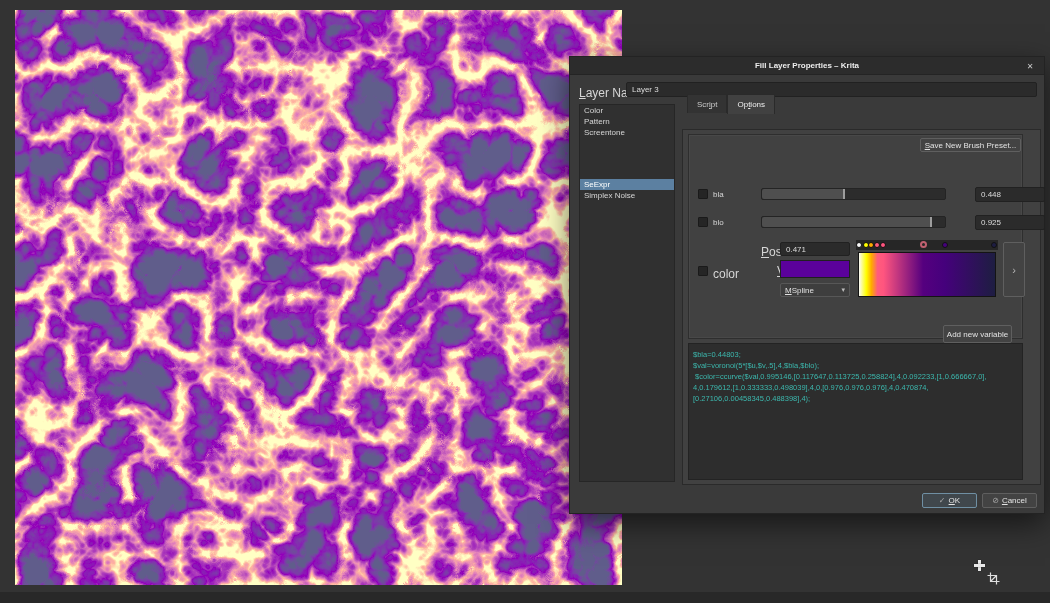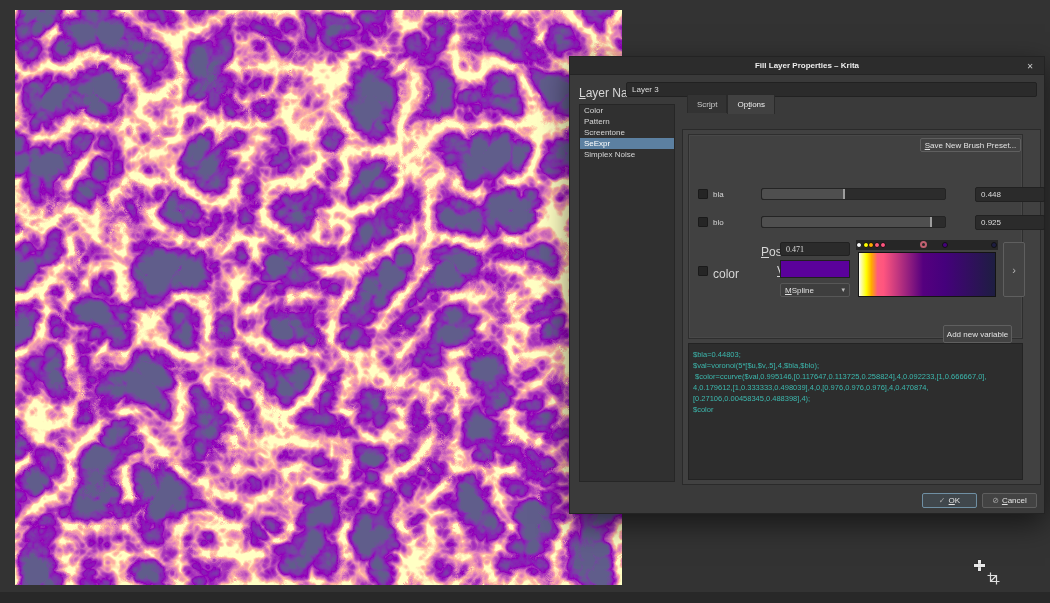--- a/index.html
+++ b/index.html
@@ -36,21 +36,21 @@
     padding:0 0 0 5px; outline:none;
   }
   #layer-name-label { position:absolute; left:9px; top:29px; }
   #layer-name-input { position:absolute; left:56px; top:25px; width:411px; height:15px; }
 
   #generator-list {
     position:absolute; left:9px; top:47px; width:96px; height:378px;
     background:#303030; border:1px solid #262626; overflow:hidden;
   }
   .list-item { height:11px; line-height:11px; padding-left:4px; font-size:8px; color:#d6d6d6; cursor:default; }
-  .list-item.selected { color:#ffffff; }
+  .list-item.selected { color:#ffffff;margin-top:41px; }
 
   
   #tab-bar { position:absolute; left:117px; top:37px; height:19px; display:flex; }
   .tab {
     height:19px; padding:0 9px; line-height:19px; font-size:8px;
     background:#333333; border:1px solid #2a2a2a; border-bottom:none;
     color:#c9c9c9; cursor:pointer;
   }
   .tab.active { background:#414141; color:#ececec; height:20px; }
   #tab-pane {
@@ -79,21 +79,21 @@
     background:#2c2c2c; border:1px solid #242424; border-radius:2px; cursor:pointer; }
   .slider-fill { position:absolute; left:0; top:0; height:100%; background:#4f4f4f; border-radius:2px 0 0 2px; }
   .slider-handle { position:absolute; top:0; width:2px; height:100%; background:#9d9d9d; }
   .var-value { position:absolute; left:262px; top:0; width:70px; height:15px;margin-left:24px; }
 
   
   #color-block { position:absolute; left:0; top:103px; width:359px; height:62px; }
   #color-checkbox { top:28px; }
   #color-name { position:absolute; left:24px; top:29px; }
   #pos-label { position:absolute; left:72px; top:7px; }
-  #pos-input { position:absolute; left:91px; top:4px; width:70px; height:14px;font-family:Liberation Serif, serif; }
+  #pos-input { position:absolute; left:91px; top:4px; width:70px; height:14px; }
   #val-label { position:absolute; left:88px; top:26px; }
   #color-swatch { position:absolute; left:91px; top:22px; width:70px; height:18px; border:1px solid #202020; cursor:pointer; }
   #interp-dropdown {
     position:absolute; left:91px; top:45px; width:70px; height:14px;
     background:#3e3e3e; border:1px solid #575757; border-radius:2px;
     display:flex; align-items:center; padding:0 4px; cursor:pointer;
   }
   #interp-label { flex:1; font-size:8px; color:#e0e0e0; }
   #interp-arrow { font-size:7px; color:#bbbbbb; }
   #gradient-editor { position:absolute; left:167px; top:2px; width:142px; height:58px; }
@@ -227,21 +227,20 @@
 
         <button id="add-var-btn" class="btn">Add new variable</button>
       </div>
 
       <div id="script-editor" style="color: rgb(60, 184, 174);">
           <div class="code-line">$bla=0.44803;</div>
           <div class="code-line">$val=voronoi(5*[$u,$v,.5],4,$bla,$blo);</div>
           <div class="code-line"> $color=ccurve($val,0.995146,[0.117647,0.113725,0.258824],4,0.092233,[1,0.666667,0],</div>
           <div class="code-line">4,0.179612,[1,0.333333,0.498039],4,0,[0.976,0.976,0.976],4,0.470874,</div>
           <div class="code-line">[0.27106,0.00458345,0.488398],4);</div>
-          <div class="code-line">$color</div>
         </div>
     </div>
 
     <button id="ok-btn" class="btn dlg-btn">
       <span class="btn-icon">✓</span>
       <span><u>O</u>K</span>
     </button>
     <button id="cancel-btn" class="btn dlg-btn">
       <span class="btn-icon">⊘</span>
       <span><u>C</u>ancel</span>

